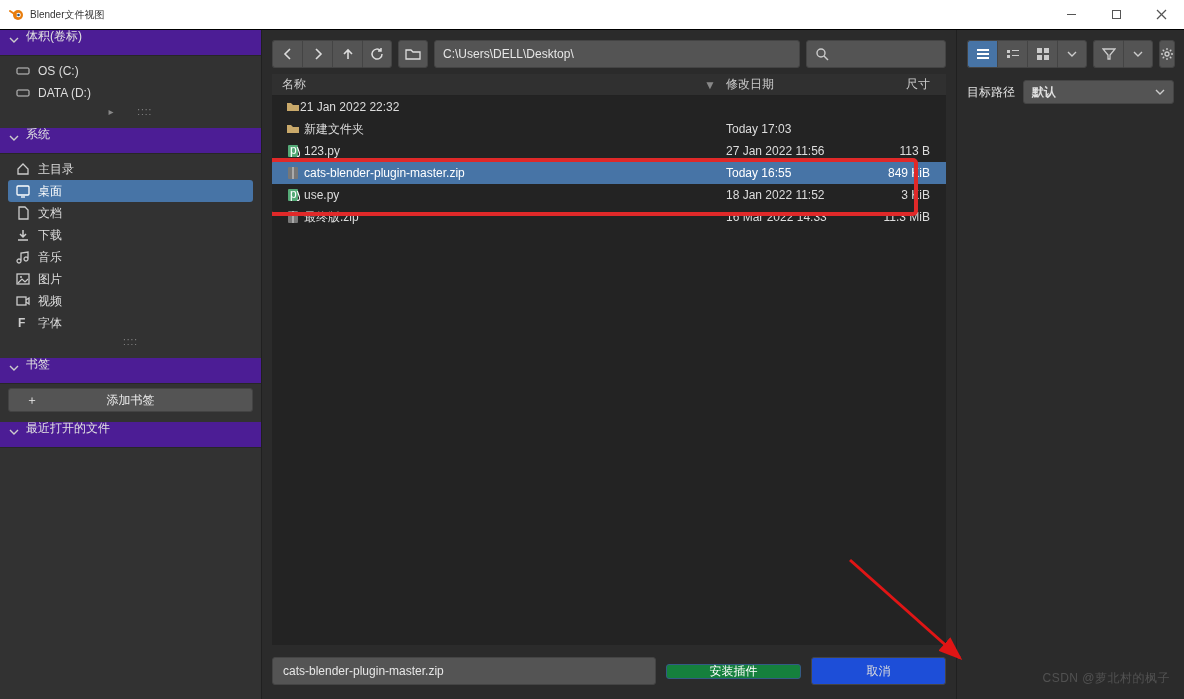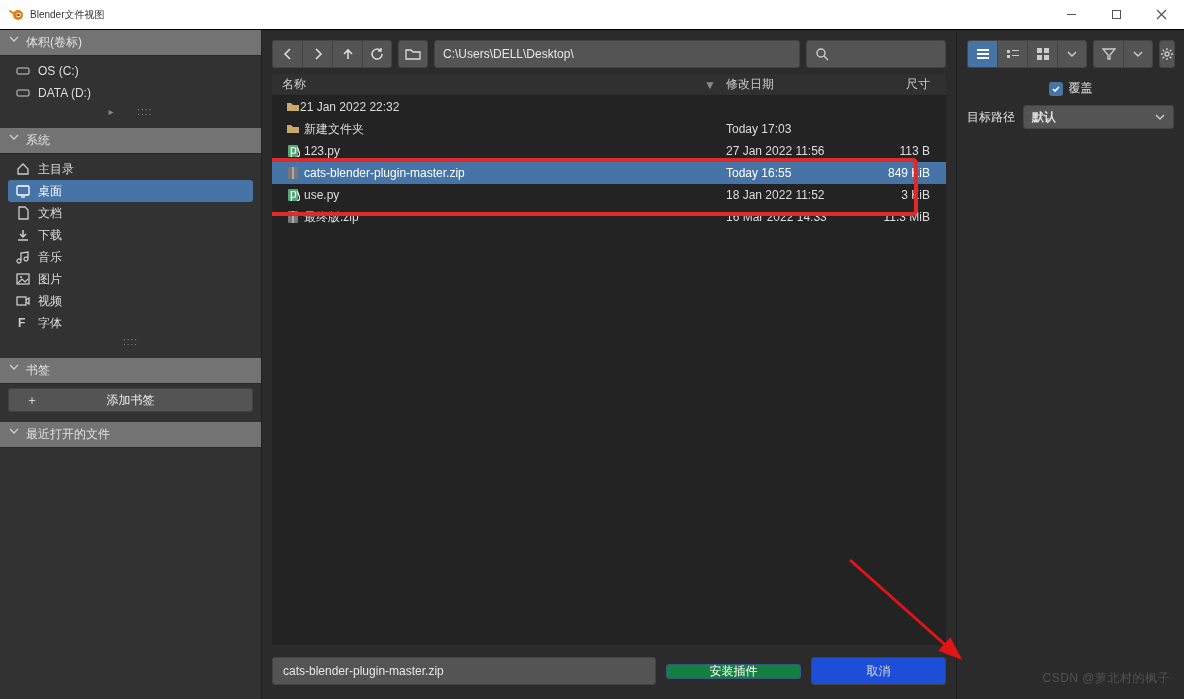--- a/index.html
+++ b/index.html
@@ -7,21 +7,21 @@
 .titlebar { height:30px; background:#fff; color:#222; display:flex; align-items:center; padding-left:8px; border-bottom:1px solid #000; }
 .titlebar .logo { width:16px; height:16px; margin-right:6px; display:flex; align-items:center; justify-content:center; }
 .titlebar .title { font-size:10px; color:#333; }
 .titlebar .winbtns { margin-left:auto; display:flex; }
 .titlebar .winbtn { width:45px; height:30px; display:flex; align-items:center; justify-content:center; color:#555; cursor:pointer; }
 
 .workspace { height:calc(100% - 30px); display:flex; background:#2b2b2b; }
 
 
 .sidebar { width:262px; background:#323232; border-right:1px solid #202020; display:flex; flex-direction:column; }
-.panel-header { height:26px; background:#737373; display:flex; align-items:flex-start; padding:4px 8px; color:#e0e0e0; font-size:12px; cursor:pointer; border-bottom:1px solid #272727; }
+.panel-header { height:26px; background:#4c1d95; display:flex; align-items:flex-end; padding:10px 8px; color:#e0e0e0; font-size:12px; cursor:pointer; border-bottom:1px solid #272727; }
 .panel-header .chev { margin-right:6px; display:inline-flex; align-items:center; justify-content:center; width:12px; }
 .panel-body { padding:4px 8px 10px 8px; }
 .vol-row, .sys-row { height:22px; display:flex; align-items:center; padding:0 6px; border-radius:3px; color:#ddd; cursor:pointer; }
 .vol-row.selected, .sys-row.selected { background:#4774a6; color:#fff; }
 .row-icon { width:18px; display:flex; align-items:center; justify-content:center; margin-right:6px; color:#ccc; }
 .sys-row.selected .row-icon { color:#fff; }
 .dots { height:14px; display:flex; align-items:center; justify-content:center; color:#888; letter-spacing:1px; font-size:10px; }
 .add-bookmark { height:24px; border-radius:3px; background:#545454; color:#eee; display:flex; align-items:center; justify-content:center; cursor:pointer; border:1px solid #434343; }
 .add-bookmark .plus { position:absolute; left:26px; }
 .add-bookmark-wrap { position:relative; }
@@ -415,28 +415,20 @@
           </div>
       </div>
       <div class="btn icon">
           <svg width="14" height="14">
             <circle cx="7" cy="7" r="2" fill="none" stroke="#ccc" stroke-width="1.3"></circle>
             <path d="M7 1 L7 3 M7 11 L7 13 M1 7 L3 7 M11 7 L13 7 M2.7 2.7 L4.2 4.2 M9.8 9.8 L11.3 11.3 M11.3 2.7 L9.8 4.2 M4.2 9.8 L2.7 11.3" stroke="#ccc" stroke-width="1.3"></path>
           </svg>
         </div>
     </div>
 
-    <div class="opt-row" style="justify-content:center">
-      <span class="opt-check">
-          <svg width="10" height="10">
-            <path d="M2 5 L4 7 L8 3" fill="none" stroke-width="1.6"></path>
-          </svg>
-        </span>
-      <span>覆盖</span>
-    </div>
     <div class="opt-row">
       <span>目标路径</span>
       <div class="select">
         <span>默认</span>
         <svg width="10" height="10">
             <path d="M1 3 L5 7 L9 3" fill="none" stroke="#ccc" stroke-width="1.4"></path>
           </svg>
       </div>
     </div>
   </div>

